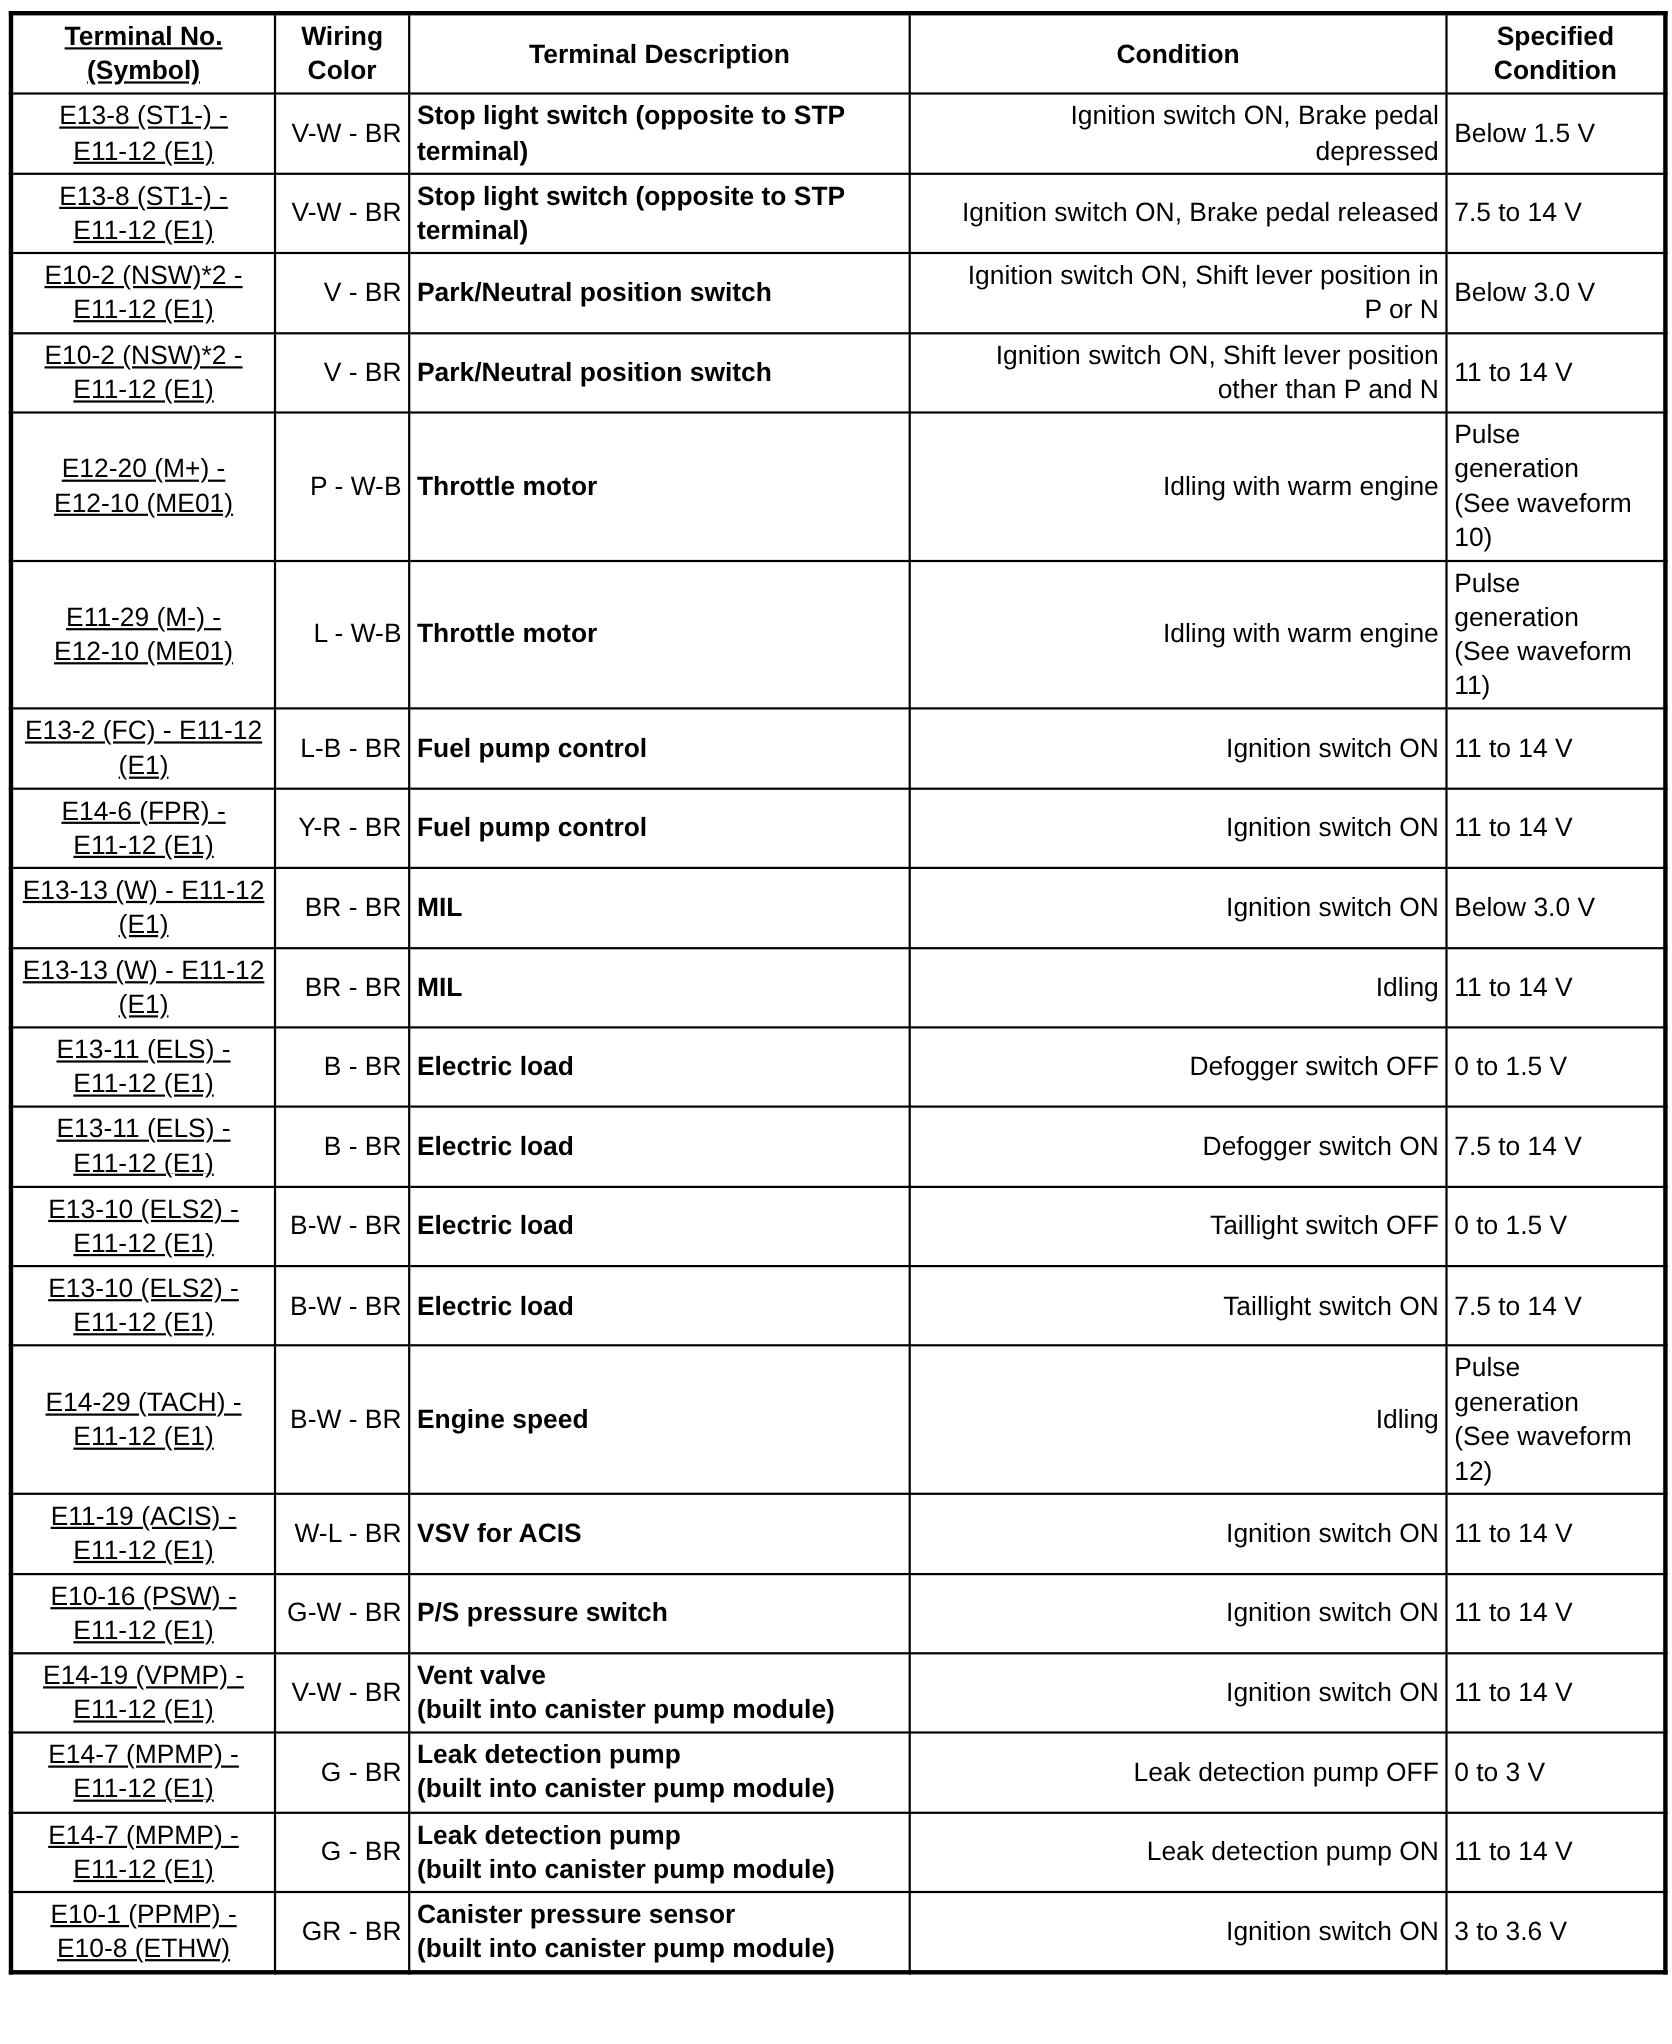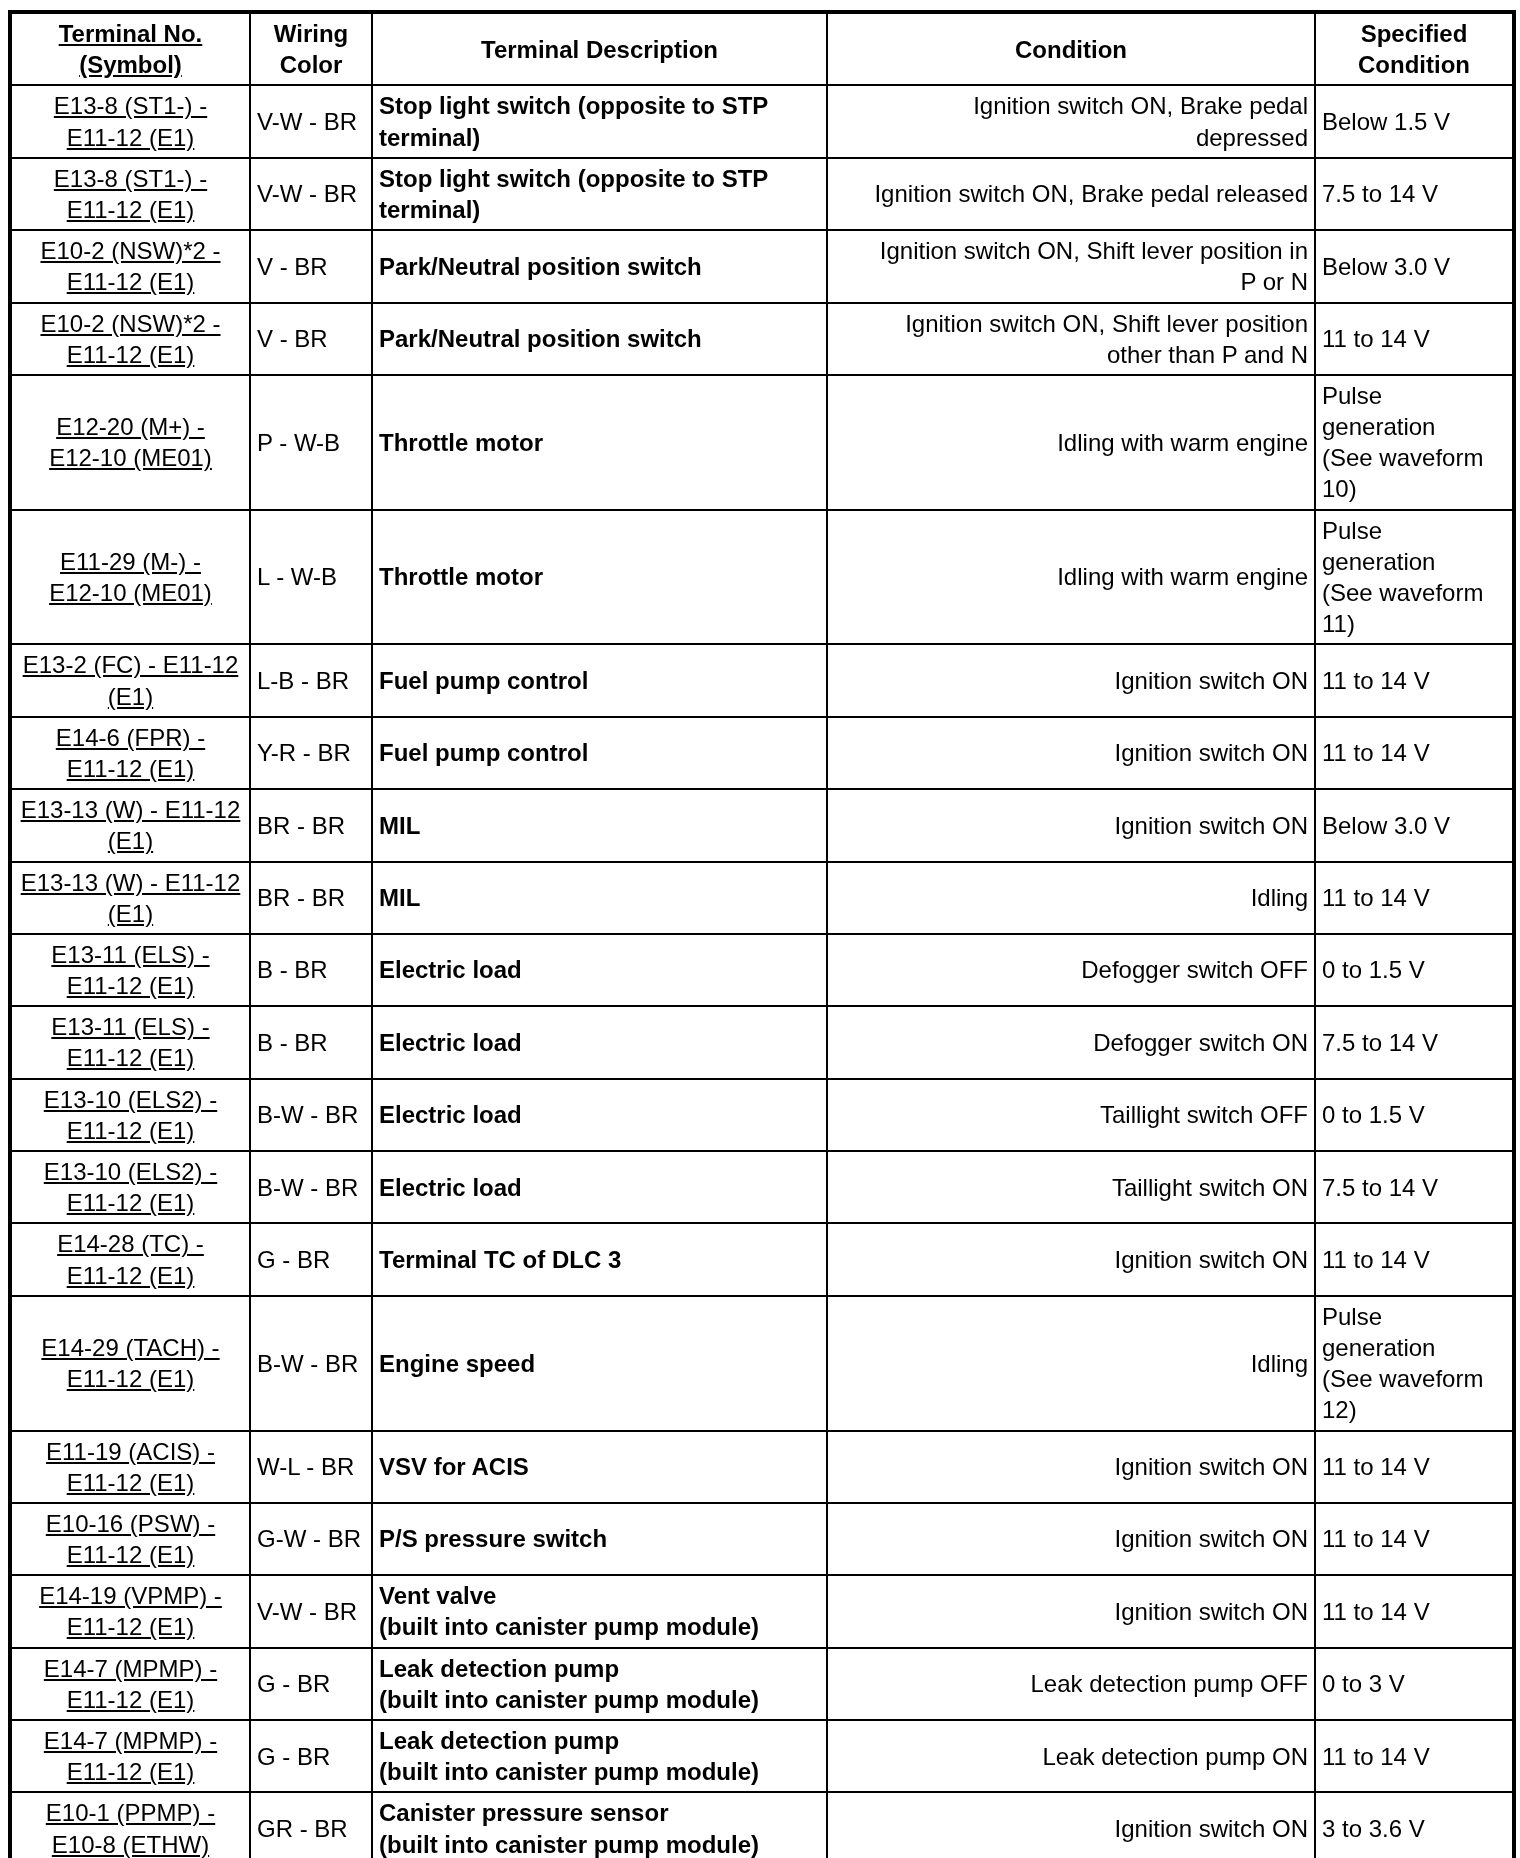--- a/index.html
+++ b/index.html
@@ -32,21 +32,21 @@
   }
   .spec-table th {
     font-weight: bold;
     text-align: center;
     height: 66px;
   }
   .spec-table td {
     height: 70px;
   }
   .col-terminal   { width: 240px; text-align: center; text-decoration: underline; }
-  .col-color      { width: 122px; text-align: left; padding-left: 2px; padding-right: 2px; }
+  .col-color      { width: 122px; text-align: right; padding-left: 2px; padding-right: 2px; }
   .col-description{ width: 455px; text-align: left; font-weight: bold; }
   .col-condition  { width: 488px; text-align: right; }
   .col-specified  { width: 199px; text-align: left; padding-left: 2px; padding-right: 2px; }
 </style>
 </head>
 <body>
 
 <table class="spec-table">
   <thead>
     <tr>
@@ -178,28 +178,20 @@
       </tr>
       <tr>
         <td class="col-terminal">E13-10 (ELS2) -
 E11-12 (E1)</td>
         <td class="col-color">B-W - BR</td>
         <td class="col-description">Electric load</td>
         <td class="col-condition">Taillight switch ON</td>
         <td class="col-specified">7.5 to 14 V</td>
       </tr>
       <tr>
-        <td class="col-terminal">E14-28 (TC) -
-E11-12 (E1)</td>
-        <td class="col-color">G - BR</td>
-        <td class="col-description">Terminal TC of DLC 3</td>
-        <td class="col-condition">Ignition switch ON</td>
-        <td class="col-specified">11 to 14 V</td>
-      </tr>
-      <tr>
         <td class="col-terminal">E14-29 (TACH) -
 E11-12 (E1)</td>
         <td class="col-color">B-W - BR</td>
         <td class="col-description">Engine speed</td>
         <td class="col-condition">Idling</td>
         <td class="col-specified">Pulse
 generation
 (See waveform
 12)</td>
       </tr>

